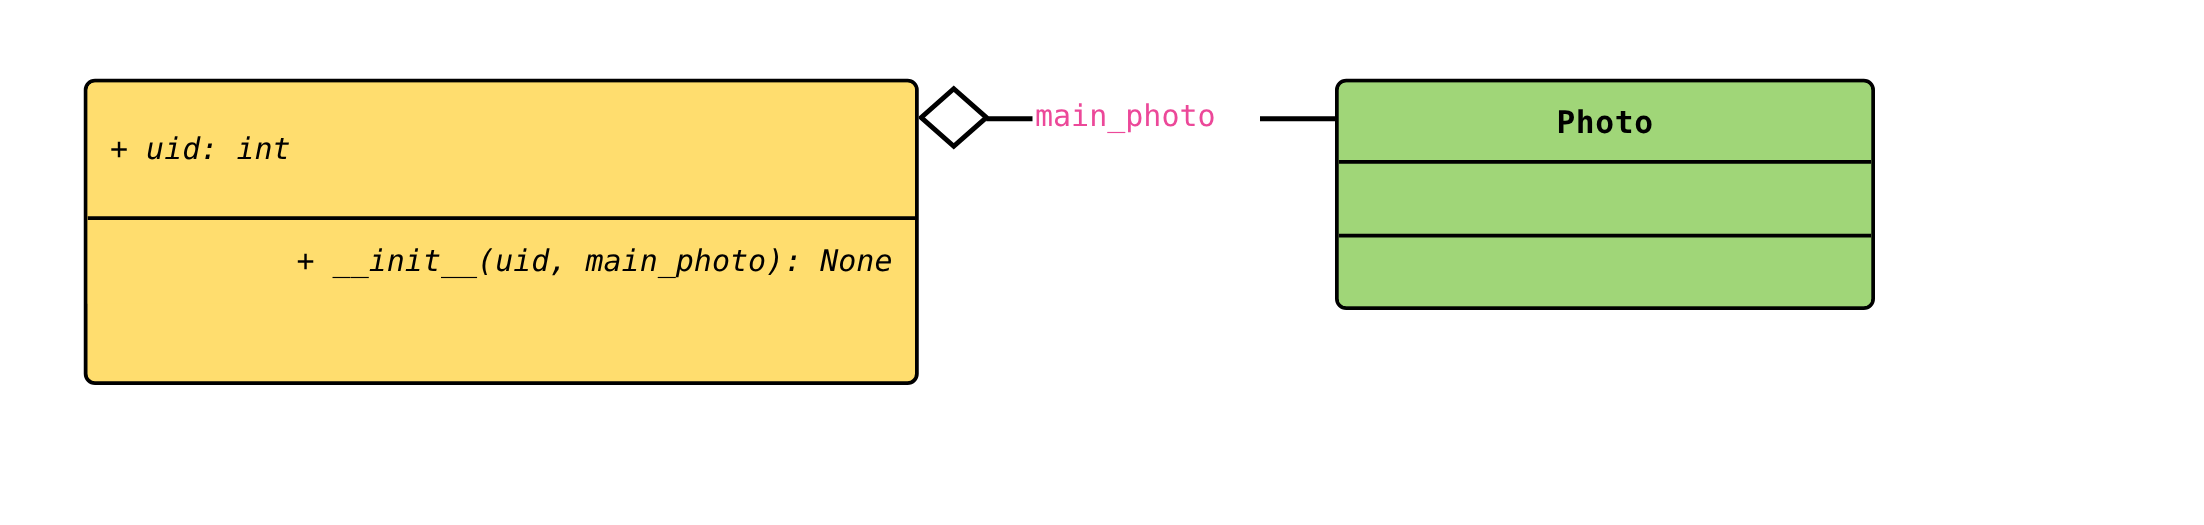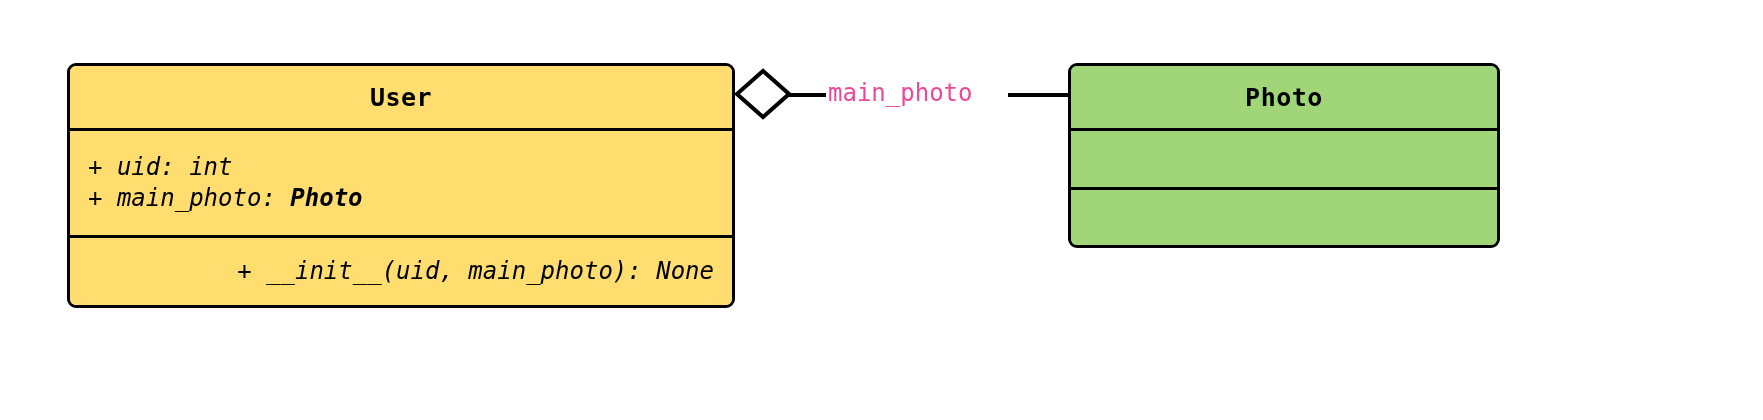--- a/index.html
+++ b/index.html
@@ -129,25 +129,23 @@
     padding: 0 2px;
   }
 </style>
 </head>
 <body>
 
 <div id="diagram-canvas">
 
   <div class="uml-class" id="class-user">
 
-    <div class="uml-compartment uml-title c-title">User</div>
 
     <div class="uml-compartment uml-members c-attrs">
       <div class="uml-member">+ uid: int</div>
-      <div class="uml-member"><span>+ main_photo: </span><b>Photo</b></div>
     </div>
 
     <div class="uml-compartment uml-members c-methods">
       <div class="uml-member">+ __init__(uid, main_photo): None</div>
     </div>
   </div>
 
   <div id="aggregation-diamond">
     <svg width="56" height="52" viewBox="0 0 56 52" xmlns="http://www.w3.org/2000/svg">
       <polygon points="2,26 28,3 54,26 28,49" fill="#ffffff" stroke="#000000" stroke-width="4" stroke-linejoin="miter"></polygon>

